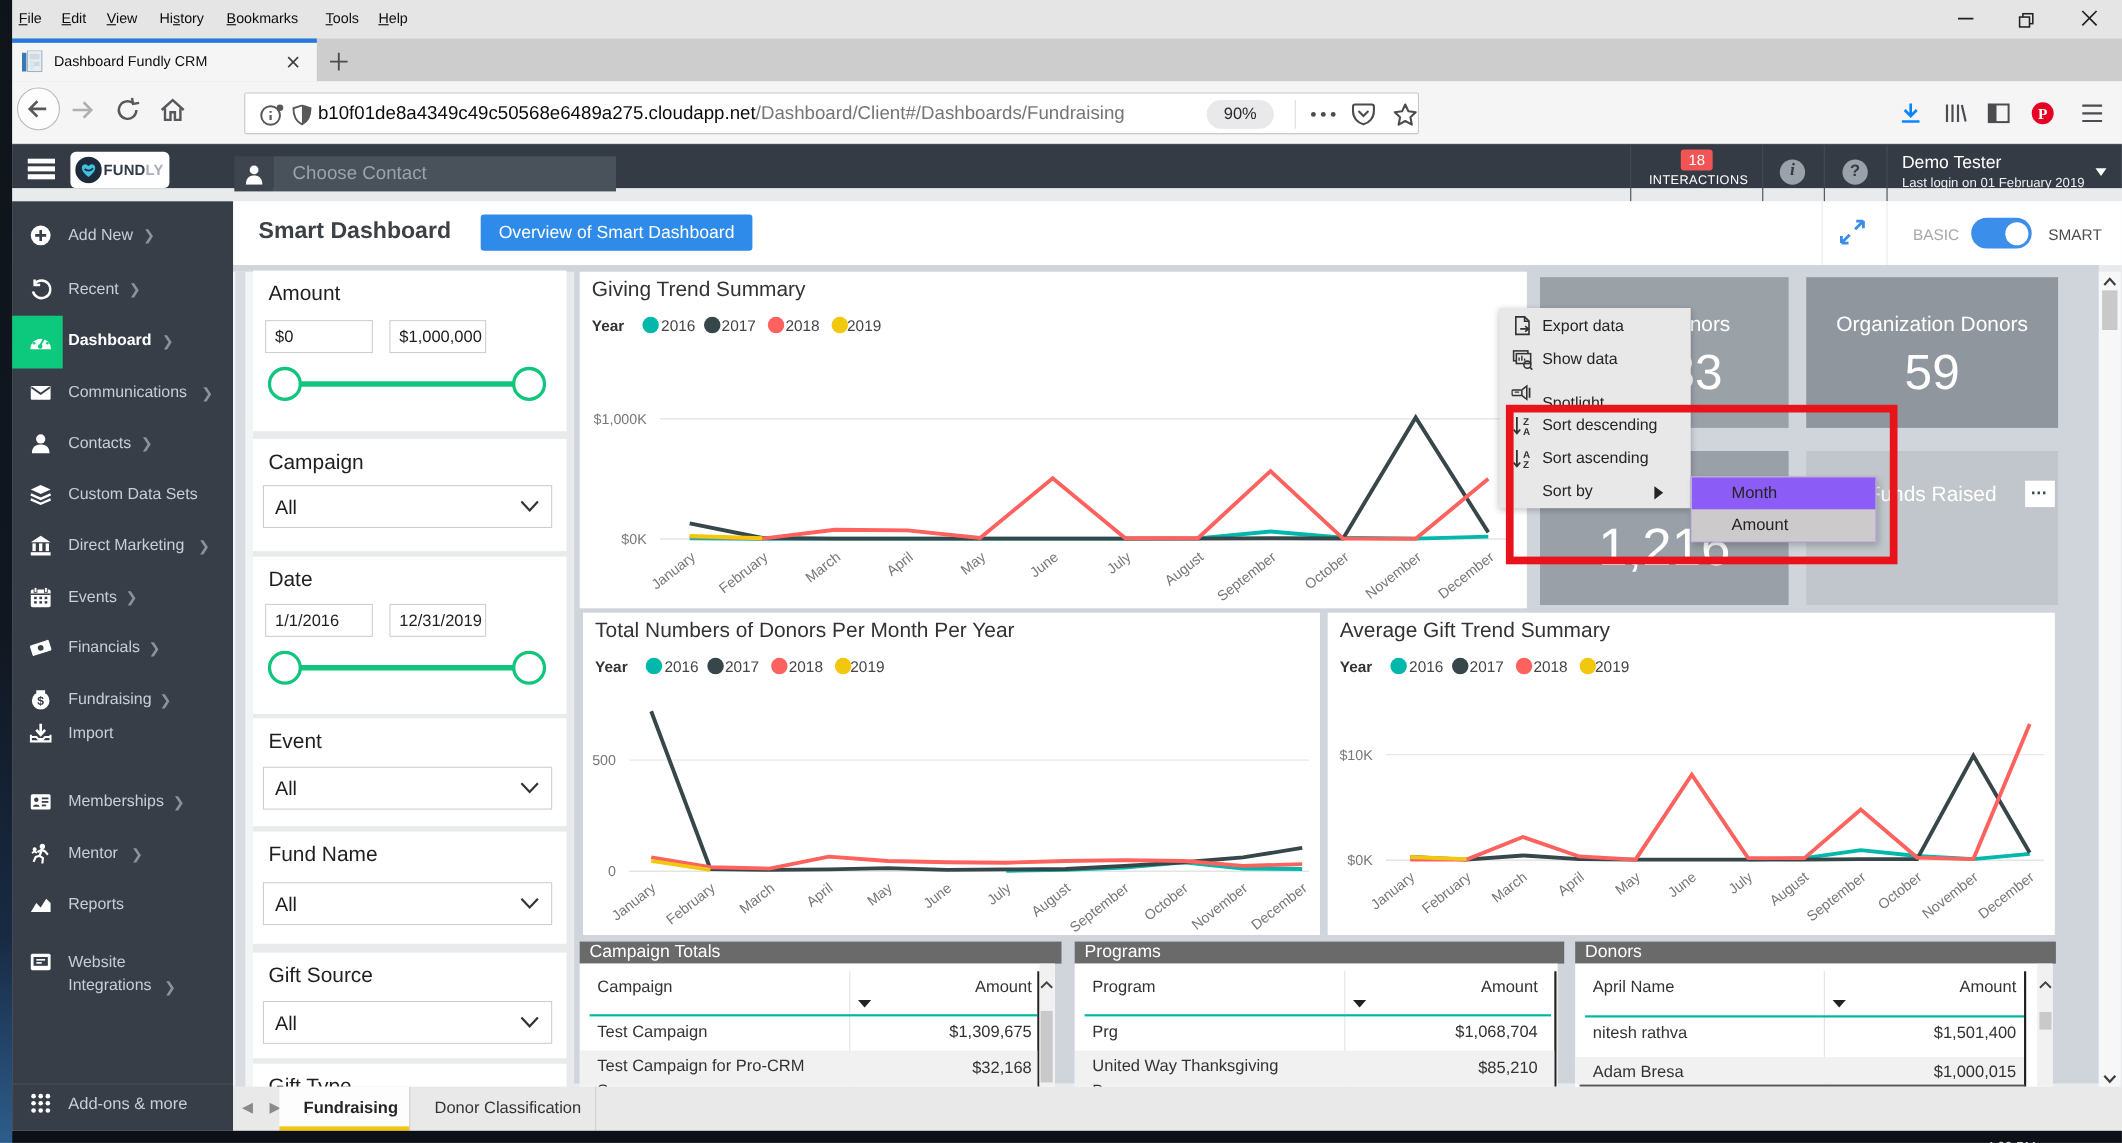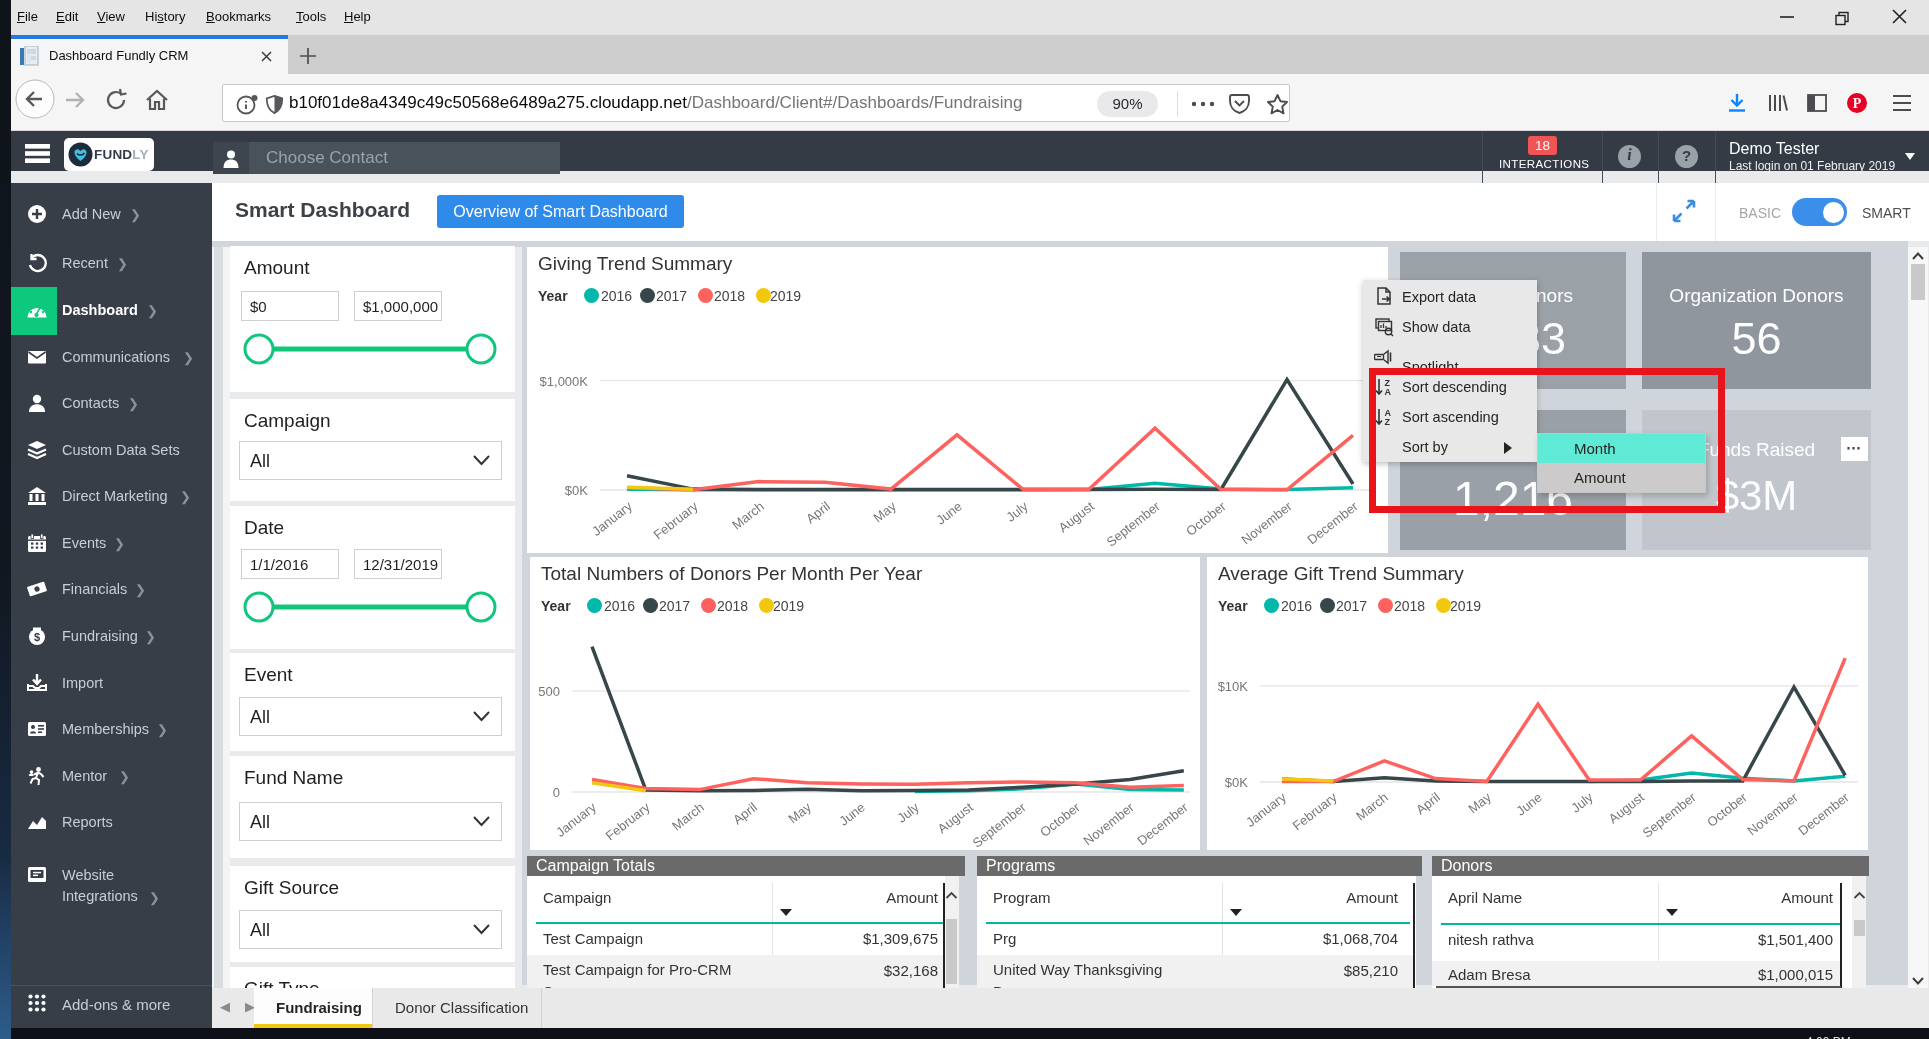--- a/index.html
+++ b/index.html
@@ -38,21 +38,21 @@
 .legend { position:absolute; left:11px; top:41px; font-size:14px; color:#333; height:15px; }
 .legend b { font-weight:bold; color:#333; }
 .ldot { position:absolute; top:0px; width:15px; height:15px; border-radius:50%; }
 .llabel { position:absolute; top:0; color:#444; }
 .thc { position:absolute; font-size:15px; color:#333; }
 .trow { position:absolute; font-size:15px; color:#333; }
 
 #ctxmenu { left:1363px; top:280px; width:174px; height:182px; background:#e9e8e8; box-shadow:0 2px 6px rgba(0,0,0,.25); }
 .cmi { position:absolute; left:39px; font-size:14.5px; color:#252423; }
 .cmicon { position:absolute; left:11px; width:20px; height:20px; }
-#submenu { left:1537px; top:433px; width:169px; height:60px; background:#5eead4; border:1px solid #c9c7c8; box-shadow:2px 3px 6px rgba(0,0,0,.2); }
+#submenu { left:1537px; top:433px; width:169px; height:60px; background:#8b5cf6; border:1px solid #c9c7c8; box-shadow:2px 3px 6px rgba(0,0,0,.2); }
 #redrect { left:1369px; top:368px; width:356px; height:145px; border:7px solid #e8131b; }
 </style>
 </head>
 <body>
 <div id="stage">
 
   <div class="abs" id="menubar">
     <span class="menuitem" style="left:6px;"><u>F</u>ile</span>
     <span class="menuitem" style="left:45px;"><u>E</u>dit</span>
     <span class="menuitem" style="left:86px;"><u>V</u>iew</span>
@@ -285,21 +285,21 @@
     </div>
     <div class="sideitem" style="top:430px;">
       <svg class="sicon" viewBox="0 0 20 20">
           <circle cx="10" cy="11" r="8" fill="#fff"></circle>
           <rect x="6" y="1.5" width="8" height="3" fill="#fff"></rect>
           <text x="10" y="15" text-anchor="middle" font-size="11" font-weight="bold" fill="#373e48">$</text>
         </svg>
       <span class="lbl">Fundraising</span>
         <span class="chev" style="left:134px;">❯</span>
     </div>
-    <div class="sideitem" style="top:477px;">
+    <div class="sideitem" style="top:461px;">
       <svg class="sicon" viewBox="0 0 20 20">
           <path d="M10 1 V10 M6 6.5 L10 11 L14 6.5" stroke="#fff" stroke-width="2.4" fill="none"></path>
           <path d="M1 11 V17 H19 V11 M1 13 H6 L8 15 H12 L14 13 H19" stroke="#fff" stroke-width="2" fill="none"></path>
         </svg>
       <span class="lbl">Import</span>
     </div>
     <div class="sideitem" style="top:523px;">
       <svg class="sicon" viewBox="0 0 20 20">
           <rect x="1" y="3" width="18" height="14" rx="1.5" fill="#fff"></rect>
           <circle cx="6" cy="8" r="2" fill="#373e48"></circle>
@@ -478,27 +478,26 @@
       <polyline points="100.0,240.8 166.0,242.7 232.0,234.6 298.0,235.2 364.0,242.1 430.0,187.8 496.0,242.3 562.0,242.3 628.0,181.2 694.0,242.6 760.0,242.8 826.0,188.3" fill="none" stroke="#fd625e" stroke-width="3.5"></polyline>
       <polyline points="100.0,240.3 166.0,242.3" fill="none" stroke="#f2c80f" stroke-width="3.5"></polyline>
     </svg>
   </div>
 
   <div class="abs" style="left:1400px;top:252px;width:226px;height:137px;background:#9aa1a7;"></div>
   <span class="abs" style="left:1400px;top:285px;width:173px;text-align:right;font-size:19px;color:#fff;">Individual Donors</span>
   <span class="abs" style="left:1400px;top:313px;width:166px;text-align:right;font-size:45px;color:#fdfdfd;">33</span>
   <div class="abs" style="left:1642px;top:252px;width:229px;height:137px;background:#8f969d;"></div>
   <span class="abs" style="left:1642px;top:285px;width:229px;text-align:center;font-size:19px;color:#fff;">Organization Donors</span>
-  <span class="abs" style="left:1642px;top:313px;width:229px;text-align:center;font-size:45px;color:#fdfdfd;">56</span>
+  <span class="abs" style="left:1642px;top:313px;width:229px;text-align:center;font-size:45px;color:#fdfdfd;">59</span>
   <div class="abs" style="left:1400px;top:410px;width:226px;height:140px;background:#99a0a7;"></div>
   <span class="abs" style="left:1400px;top:439px;width:226px;text-align:center;font-size:19px;color:#fff;">Donors</span>
   <span class="abs" style="left:1400px;top:471px;width:226px;text-align:center;font-size:48px;color:#fdfdfd;">1,216</span>
   <div class="abs" style="left:1642px;top:410px;width:229px;height:140px;background:#c0c6cb;"></div>
   <span class="abs" style="left:1642px;top:439px;width:229px;text-align:center;font-size:19px;color:#fff;">Funds Raised</span>
-  <span class="abs" style="left:1642px;top:472px;width:229px;text-align:center;font-size:42px;color:#fdfdfd;">$3M</span>
   <div class="abs" style="left:1841px;top:437px;width:27px;height:24px;background:#fff;">
     <span style="position:absolute;left:5px;top:2px;font-size:15px;font-weight:bold;color:#374649;letter-spacing:1px;">⋯</span>
   </div>
 
   <div class="card" style="left:530px;top:557px;width:670px;height:293px;overflow:hidden;">
     <span class="charttitle">Total Numbers of Donors Per Month Per Year</span>
     <div class="legend"><b>Year</b>
       <span class="ldot" style="left:46px;background:#01b8aa;"></span><span class="llabel" style="left:63px;">2016</span>
       <span class="ldot" style="left:102px;background:#374649;"></span><span class="llabel" style="left:118px;">2017</span>
       <span class="ldot" style="left:160px;background:#fd625e;"></span><span class="llabel" style="left:176px;">2018</span>

